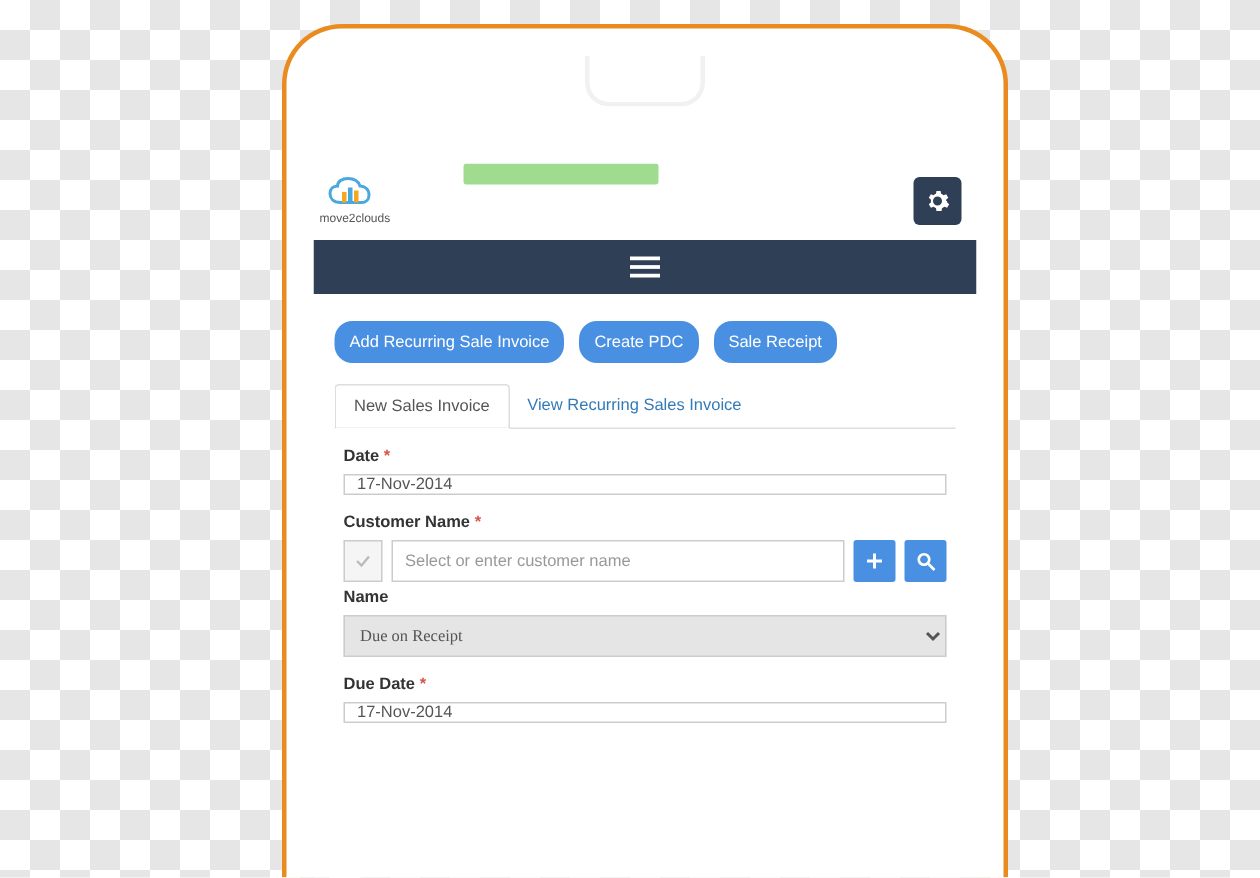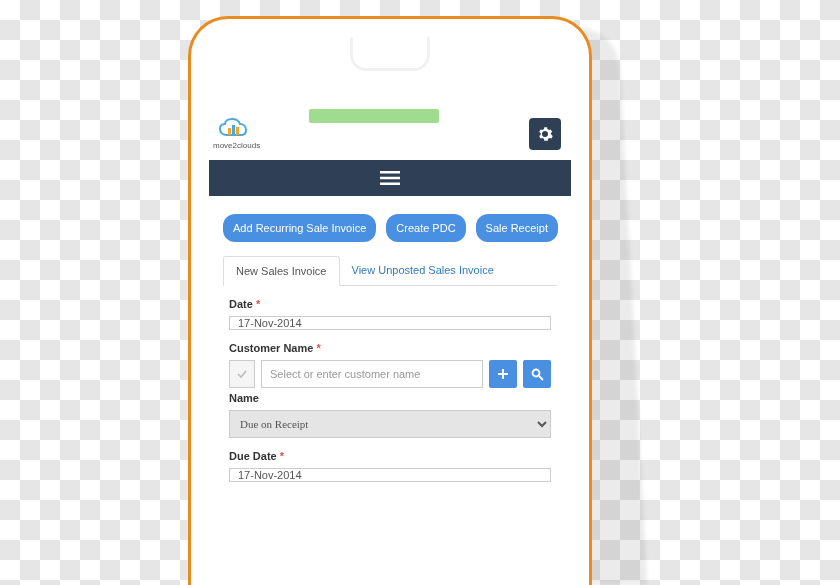--- a/index.html
+++ b/index.html
@@ -25,21 +25,21 @@
     background: rgba(0,0,0,0.08);
     border-radius: 40px 40px 0 0;
     transform: skewX(3deg);
     transform-origin: top left;
     filter: blur(2px);
   }
   .phone {
     position: absolute;
     left: 188px;
     top: 16px;
-    width: 404px;
+    width: 484px;
     height: 569px;
     border: 3px solid #e98b1f;
     border-bottom: none;
     border-radius: 40px 40px 0 0;
     background: #fff;
     overflow: hidden;
   }
   .notch {
     position: absolute;
     top: 18px;
@@ -244,21 +244,21 @@
     <div class="content">
 
       <div class="btn-row">
         <div class="btn">Add Recurring Sale Invoice</div>
         <div class="btn">Create PDC</div>
         <div class="btn">Sale Receipt</div>
       </div>
 
       <div class="tabs">
         <div class="tab active">New Sales Invoice</div>
-        <div class="tab">View Unposted Sales Invoice</div>
+        <div class="tab">View Recurring Sales Invoice</div>
       </div>
 
       <div class="form">
 
         <label class="label">
           <span>Date</span> <span class="req">*</span>
         </label>
         <input class="input" value="17-Nov-2014" style="">
 
         <label class="label">

